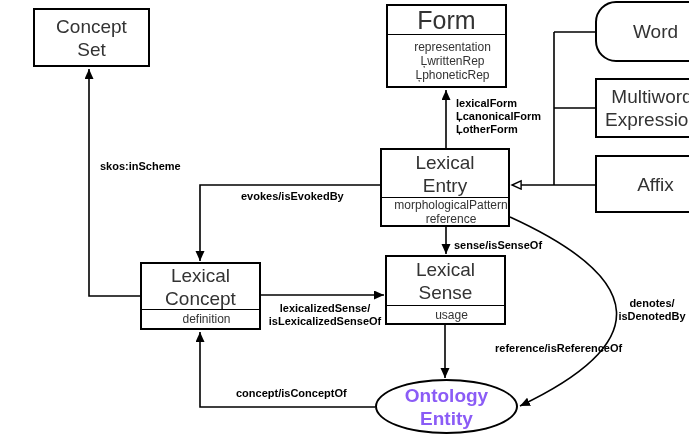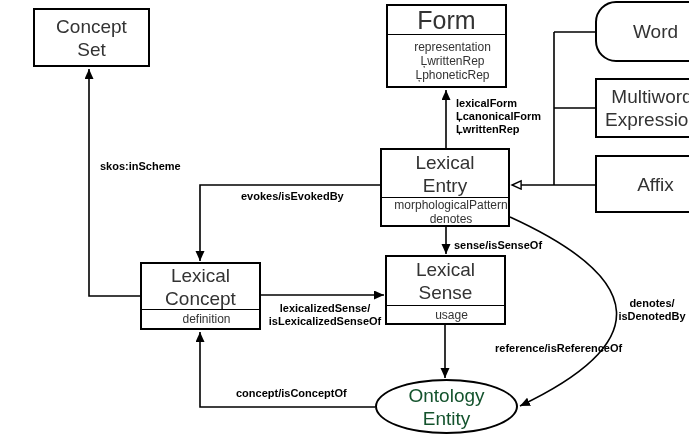--- a/index.html
+++ b/index.html
@@ -43,21 +43,21 @@
     text-align:center;
     font-size:12px;line-height:14px;
     color:#333333;
     padding-left:12px;
   }
   .ellipse-node{
     position:absolute;box-sizing:border-box;
     background:#ffffff;border:2px solid #000000;border-radius:50%;
     display:flex;align-items:center;justify-content:center;
     text-align:center;font-size:19px;line-height:23px;
-    white-space:pre-line;color:#14532d;
+    white-space:pre-line;color:#8b5cf6;font-weight:bold;
   }
   .edge-label{
     position:absolute;
     font-size:11px;font-weight:bold;line-height:13px;
     color:#000000;
     white-space:pre-line;
   }
   .center{text-align:center;}
 </style>
 </head>
@@ -124,21 +124,21 @@
   <div class="node" style="left:567px;top:155px;width:121px;height:58px;">
     <div class="node-title title-fill">Affix</div>
   </div>
 
   <div class="node" style="left:352px;top:148px;width:130px;height:79px;">
     <div class="node-title" style="height:47px;">Lexical
 Entry</div>
     <div class="divider"></div>
     <div class="attrs">
       <div>morphologicalPattern</div>
-      <div>denotes</div>
+      <div>reference</div>
     </div>
   </div>
 
   <div class="node" style="left:112px;top:262px;width:121px;height:68px;">
     <div class="node-title" style="height:45px;">Lexical
 Concept</div>
     <div class="divider"></div>
     <div class="attrs">
       <div>definition</div>
     </div>
@@ -155,21 +155,21 @@
 
   <div class="ellipse-node" style="left:347px;top:379px;width:143px;height:55px;">Ontology
 Entity</div>
 
   <div class="edge-label" style="left:72px;top:160px;">skos:inScheme</div>
 
   <div class="edge-label" style="left:213px;top:190px;">evokes/isEvokedBy</div>
 
   <div class="edge-label" style="left:428px;top:97px;">lexicalForm
 ĻcanonicalForm
-ĻwrittenRep</div>
+ĻotherForm</div>
 
   <div class="edge-label" style="left:426px;top:239px;">sense/isSenseOf</div>
 
   <div class="edge-label center" style="left:233px;top:302px;width:128px;">lexicalizedSense/
 isLexicalizedSenseOf</div>
 
   <div class="edge-label" style="left:427px;top:342px;padding-left:40px;">reference/isReferenceOf</div>
 
   <div class="edge-label" style="left:208px;top:387px;">concept/isConceptOf</div>
 

